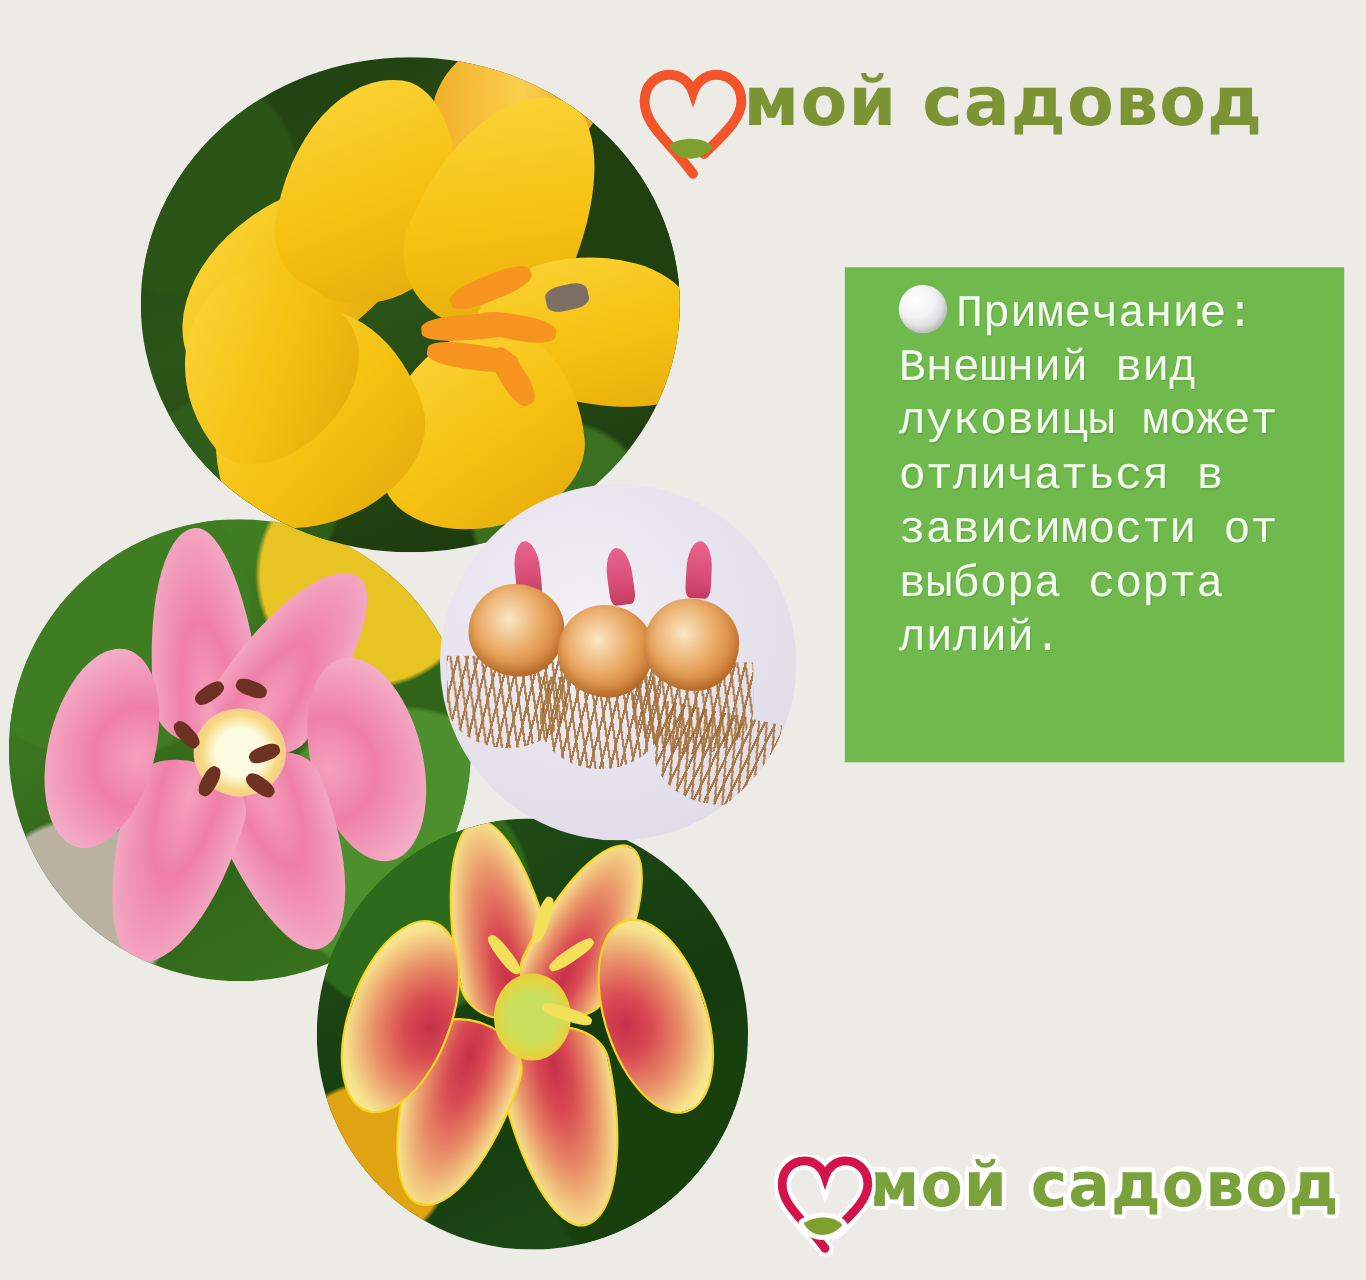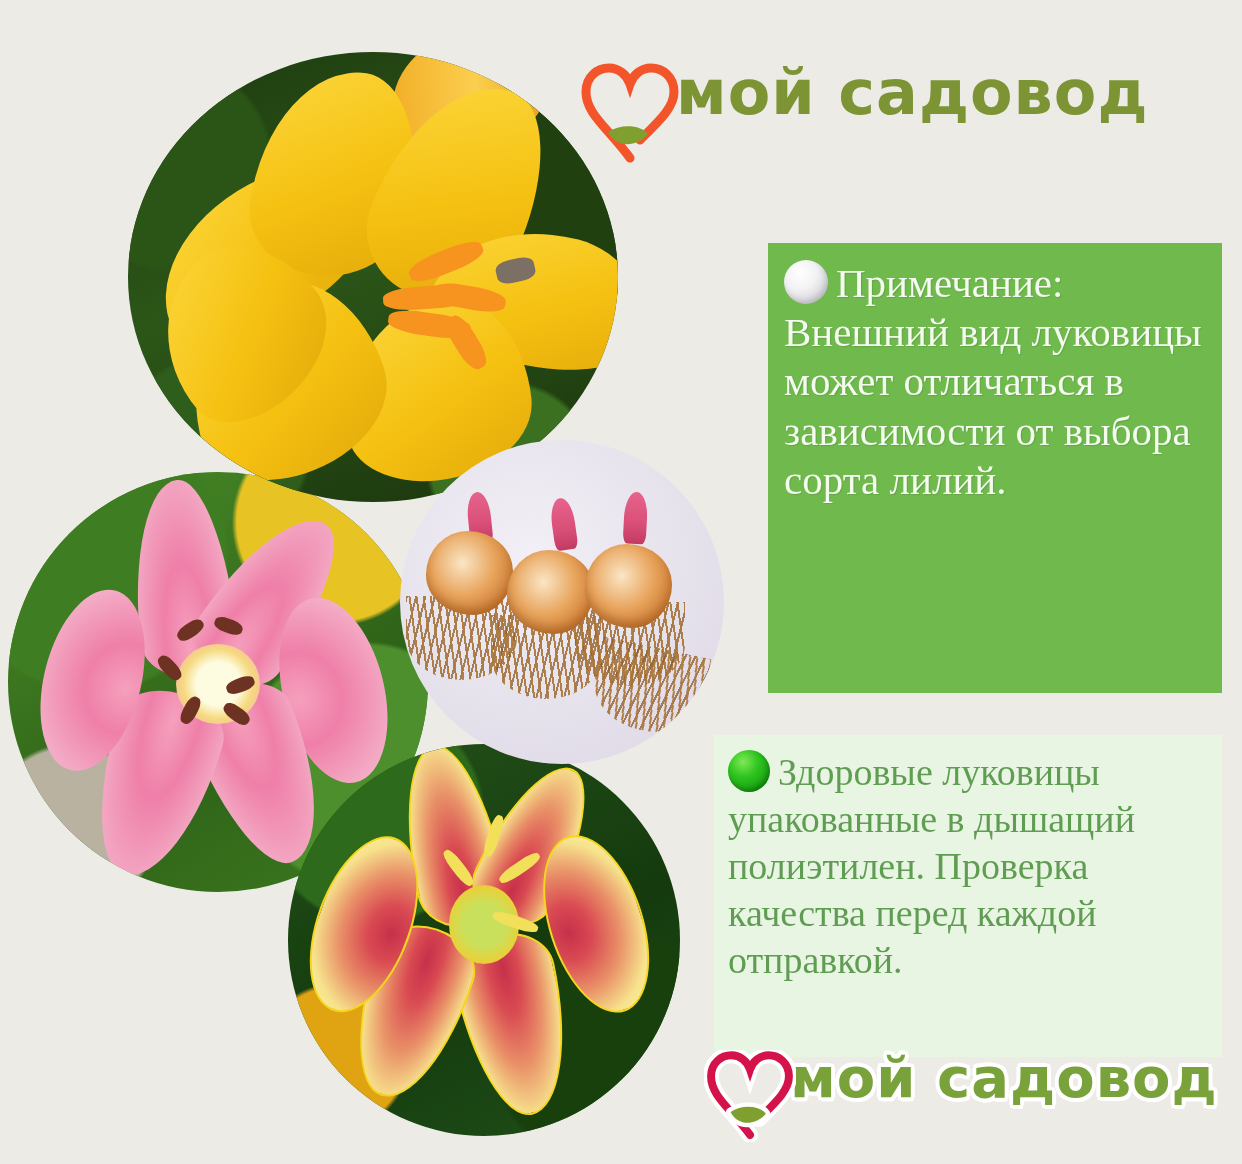--- a/index.html
+++ b/index.html
@@ -150,22 +150,23 @@
 
   
   .note{position:absolute;z-index:7;box-sizing:border-box;}
   #note-green{
     left:768px;top:243px;width:454px;height:450px;
     background:#6fb94d;
     padding:16px 14px 10px 16px;
   }
   #note-green .txt{
     color:#f4fbef;font-size:41px;line-height:1.20;
-    font-family:Liberation Serif, serif;
+    font-family:Liberation Mono, monospace;
     text-shadow:1px 1px 1px rgba(0,0,0,.10);
+    margin-left:33px;
   }
   #note-light{
     left:714px;top:735px;width:508px;height:322px;
     background:#e9f5e3;
     padding:14px 12px 10px 14px;
   }
   #note-light .txt{
     color:#5f9d52;font-size:38px;line-height:1.24;
     font-family:"Liberation Serif", serif;
   }
@@ -261,25 +262,20 @@
     </div>
     <div class="logo-word">мой садовод</div>
   </div>
 
   <div class="note" id="note-green">
     <div class="txt">
       <span class="dot dot-white"></span><span>Примечание: Внешний вид луковицы может отличаться в зависимости от выбора сорта лилий.</span>
     </div>
   </div>
 
-  <div class="note" id="note-light">
-    <div class="txt">
-      <span class="dot dot-green"></span><span>Здоровые луковицы упакованные в дышащий полиэтилен. Проверка качества перед каждой отправкой.</span>
-    </div>
-  </div>
 
   <div class="logo" id="logo-bottom">
     <div class="logo-mark">
       <svg width="92" height="92" viewBox="0 0 104 104" aria-hidden="true">
         <path d="M52 96 C30 66 8 52 8 30 C8 14 20 6 31 6 C41 6 49 13 52 22 C55 13 63 6 73 6 C84 6 96 14 96 30 C96 46 80 60 62 78" fill="none" stroke="#ffffff" stroke-width="18" stroke-linecap="round"></path>
         <path d="M52 96 C30 66 8 52 8 30 C8 14 20 6 31 6 C41 6 49 13 52 22 C55 13 63 6 73 6 C84 6 96 14 96 30 C96 46 80 60 62 78" fill="none" stroke="#d4134a" stroke-width="9" stroke-linecap="round"></path>
         <path d="M30 70 C42 62 62 62 70 72 C58 86 38 86 30 70 Z" fill="#ffffff" stroke="#ffffff" stroke-width="10" stroke-linejoin="round"></path>
         <path d="M30 70 C42 62 62 62 70 72 C58 86 38 86 30 70 Z" fill="#7fa02f"></path>
       </svg>
     </div>

